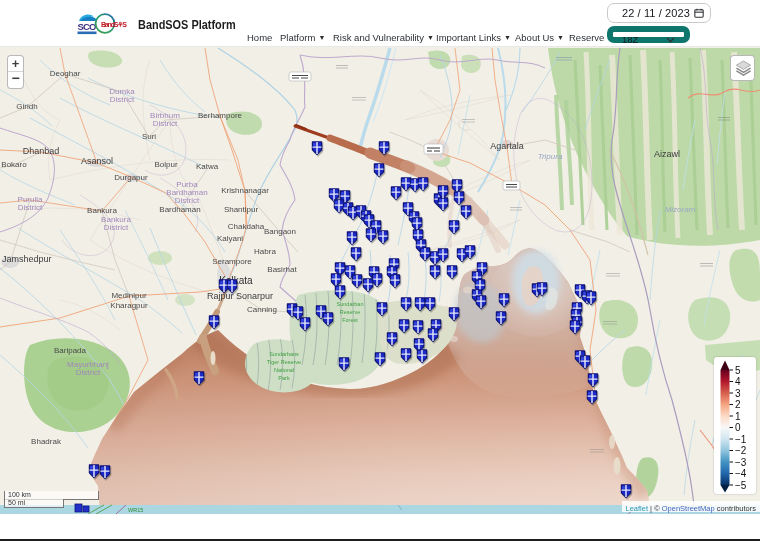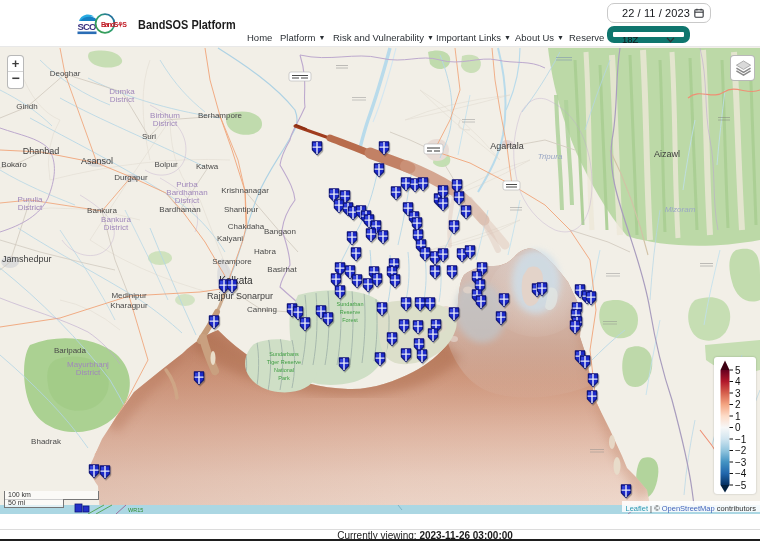--- a/index.html
+++ b/index.html
@@ -558,16 +558,13 @@
 <text x="21" y="85.5" font-size="10" fill="#111" font-family="Liberation Sans,sans-serif">−1</text>
 <line x1="15.5" y1="93.5" x2="19" y2="93.5" stroke="#111" stroke-width="1"></line>
 <text x="21" y="97.0" font-size="10" fill="#111" font-family="Liberation Sans,sans-serif">−2</text>
 <line x1="15.5" y1="105.0" x2="19" y2="105.0" stroke="#111" stroke-width="1"></line>
 <text x="21" y="108.5" font-size="10" fill="#111" font-family="Liberation Sans,sans-serif">−3</text>
 <line x1="15.5" y1="116.5" x2="19" y2="116.5" stroke="#111" stroke-width="1"></line>
 <text x="21" y="120.0" font-size="10" fill="#111" font-family="Liberation Sans,sans-serif">−4</text>
 <line x1="15.5" y1="128.0" x2="19" y2="128.0" stroke="#111" stroke-width="1"></line>
 <text x="21" y="131.5" font-size="10" fill="#111" font-family="Liberation Sans,sans-serif">−5</text>
 </svg></div>
-<div class="abs" style="left:0;top:529px;width:760px;height:10px;background:#fff;border-top:1px solid #dcdcdc;text-align:center">
- <div style="position:absolute;left:425px;top:0px;transform:translateX(-50%);font-size:10px;color:#1d1d1d;white-space:nowrap;line-height:11px">Currently viewing: <b>2023-11-26 03:00:00</b></div>
-</div>
 <div class="abs" style="left:0;top:539px;width:760px;height:2px;background:#1e1e1e"></div>
 </div>
 </body></html>

